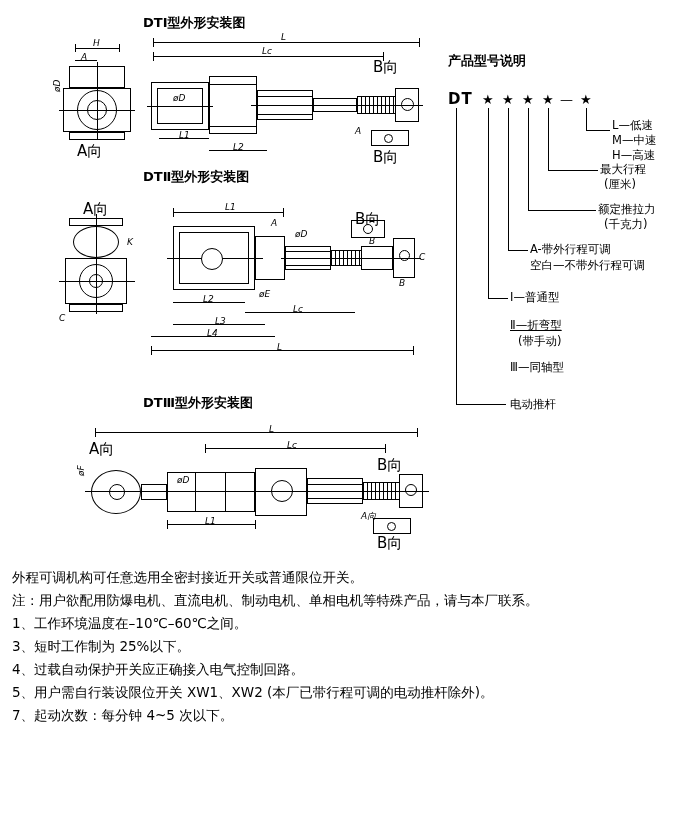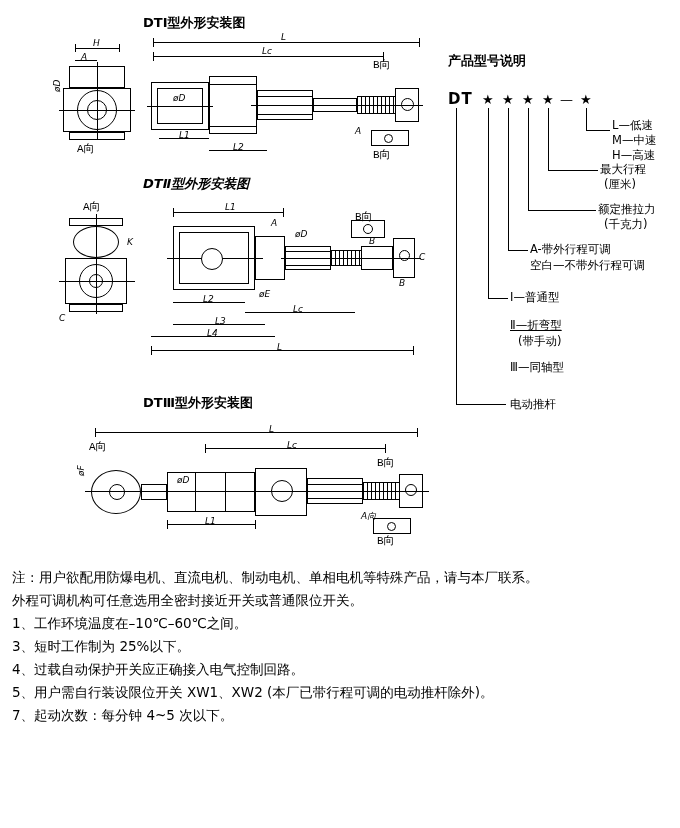--- a/index.html
+++ b/index.html
@@ -18,21 +18,21 @@
   .page {
     position: relative;
     width: 680px;
     height: 828px;
   }
   
   .abs { position: absolute; }
   .ln  { position: absolute; background: #000; }
   .hl  { height: 1px; }
   .vl  { width: 1px; }
-  .lbl { position: absolute; font-size: 11px; line-height: 1; white-space: nowrap; font-family: Liberation Mono, monospace; }
+  .lbl { position: absolute; font-size: 15px; line-height: 1; white-space: nowrap; }
   .lbl-i { position: absolute; font-size: 9px; line-height: 1; white-space: nowrap; font-style: italic; }
   .ttl {
     position: absolute;
     font-size: 13px;
     font-weight: bold;
     white-space: nowrap;
     font-family: "DejaVu Sans", "Liberation Sans", sans-serif;
   }
   .box { position: absolute; border: 1px solid #000; box-sizing: border-box; }
   .ell { position: absolute; border: 1px solid #000; border-radius: 50%; box-sizing: border-box; background: #fff; }
@@ -132,21 +132,21 @@
     <div class="dim-txt" style="left:178px; top:108px;">L2</div>
 
     <div class="dim-txt" style="left:300px; top:92px;">A</div>
     <div class="lbl" style="left:318px; top:26px;">B向</div>
 
     <div class="box" style="left:316px; top:96px; width:38px; height:16px;"></div>
     <div class="ell" style="left:329px; top:100px; width:9px; height:9px;"></div>
     <div class="lbl" style="left:318px; top:116px;">B向</div>
   </div>
 
-  <div class="ttl" style="left:143px; top:175px;font-style:italic;">DTⅡ型外形安装图</div>
+  <div class="ttl" style="left:143px; top:168px;">DTⅡ型外形安装图</div>
 
   <div class="abs" style="left:55px; top:190px; width:390px; height:180px;">
 
     <div class="ln hl" style="left:118px; top:22px; width:110px;"></div>
     <div class="ln vl" style="left:118px; top:18px; height:9px;"></div>
     <div class="ln vl" style="left:228px; top:18px; height:9px;"></div>
     <div class="dim-txt" style="left:170px; top:12px;">L1</div>
 
     <div class="lbl" style="left:28px; top:12px;">A向</div>
     <div class="lbl" style="left:300px; top:22px;">B向</div>
@@ -296,22 +296,22 @@
 
     <div class="code-item" style="left:70px; top:238px;">Ⅰ—普通型</div>
     <div class="code-item" style="left:70px; top:266px;text-decoration:underline;">Ⅱ—折弯型</div>
     <div class="code-item" style="left:78px; top:282px;">(带手动)</div>
     <div class="code-item" style="left:70px; top:308px;">Ⅲ—同轴型</div>
 
     <div class="code-item" style="left:70px; top:345px;">电动推杆</div>
   </div>
 
   <div id="notes">
+    <p>外程可调机构可任意选用全密封接近开关或普通限位开关。</p>
     <p><span>注：</span><span>用户欲配用防爆电机、直流电机、制动电机、单相电机等特殊产品，请与本厂联系。</span></p>
-    <p>外程可调机构可任意选用全密封接近开关或普通限位开关。</p>
     <p>1、工作环境温度在–10℃–60℃之间。</p>
     <p>3、短时工作制为 25%以下。</p>
     <p>4、过载自动保护开关应正确接入电气控制回路。</p>
     <p>5、用户需自行装设限位开关 XW1、XW2 (本厂已带行程可调的电动推杆除外)。</p>
     <p>7、起动次数：每分钟 4~5 次以下。</p>
   </div>
 
 </div>
 
 </body></html>

